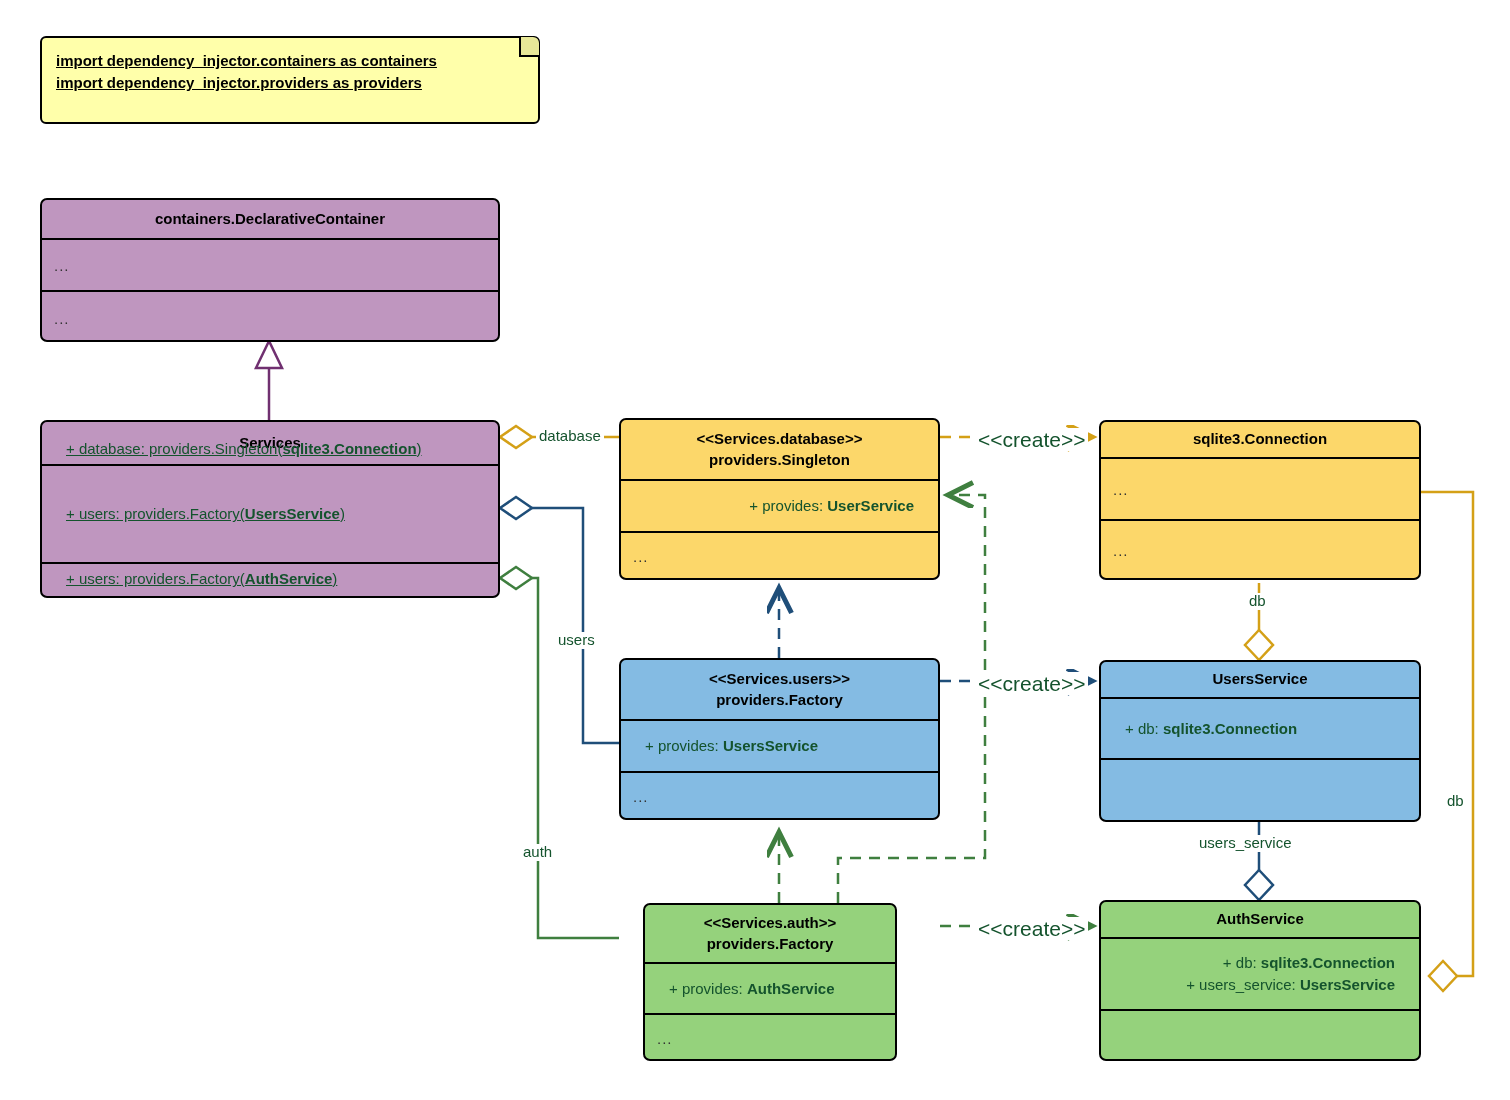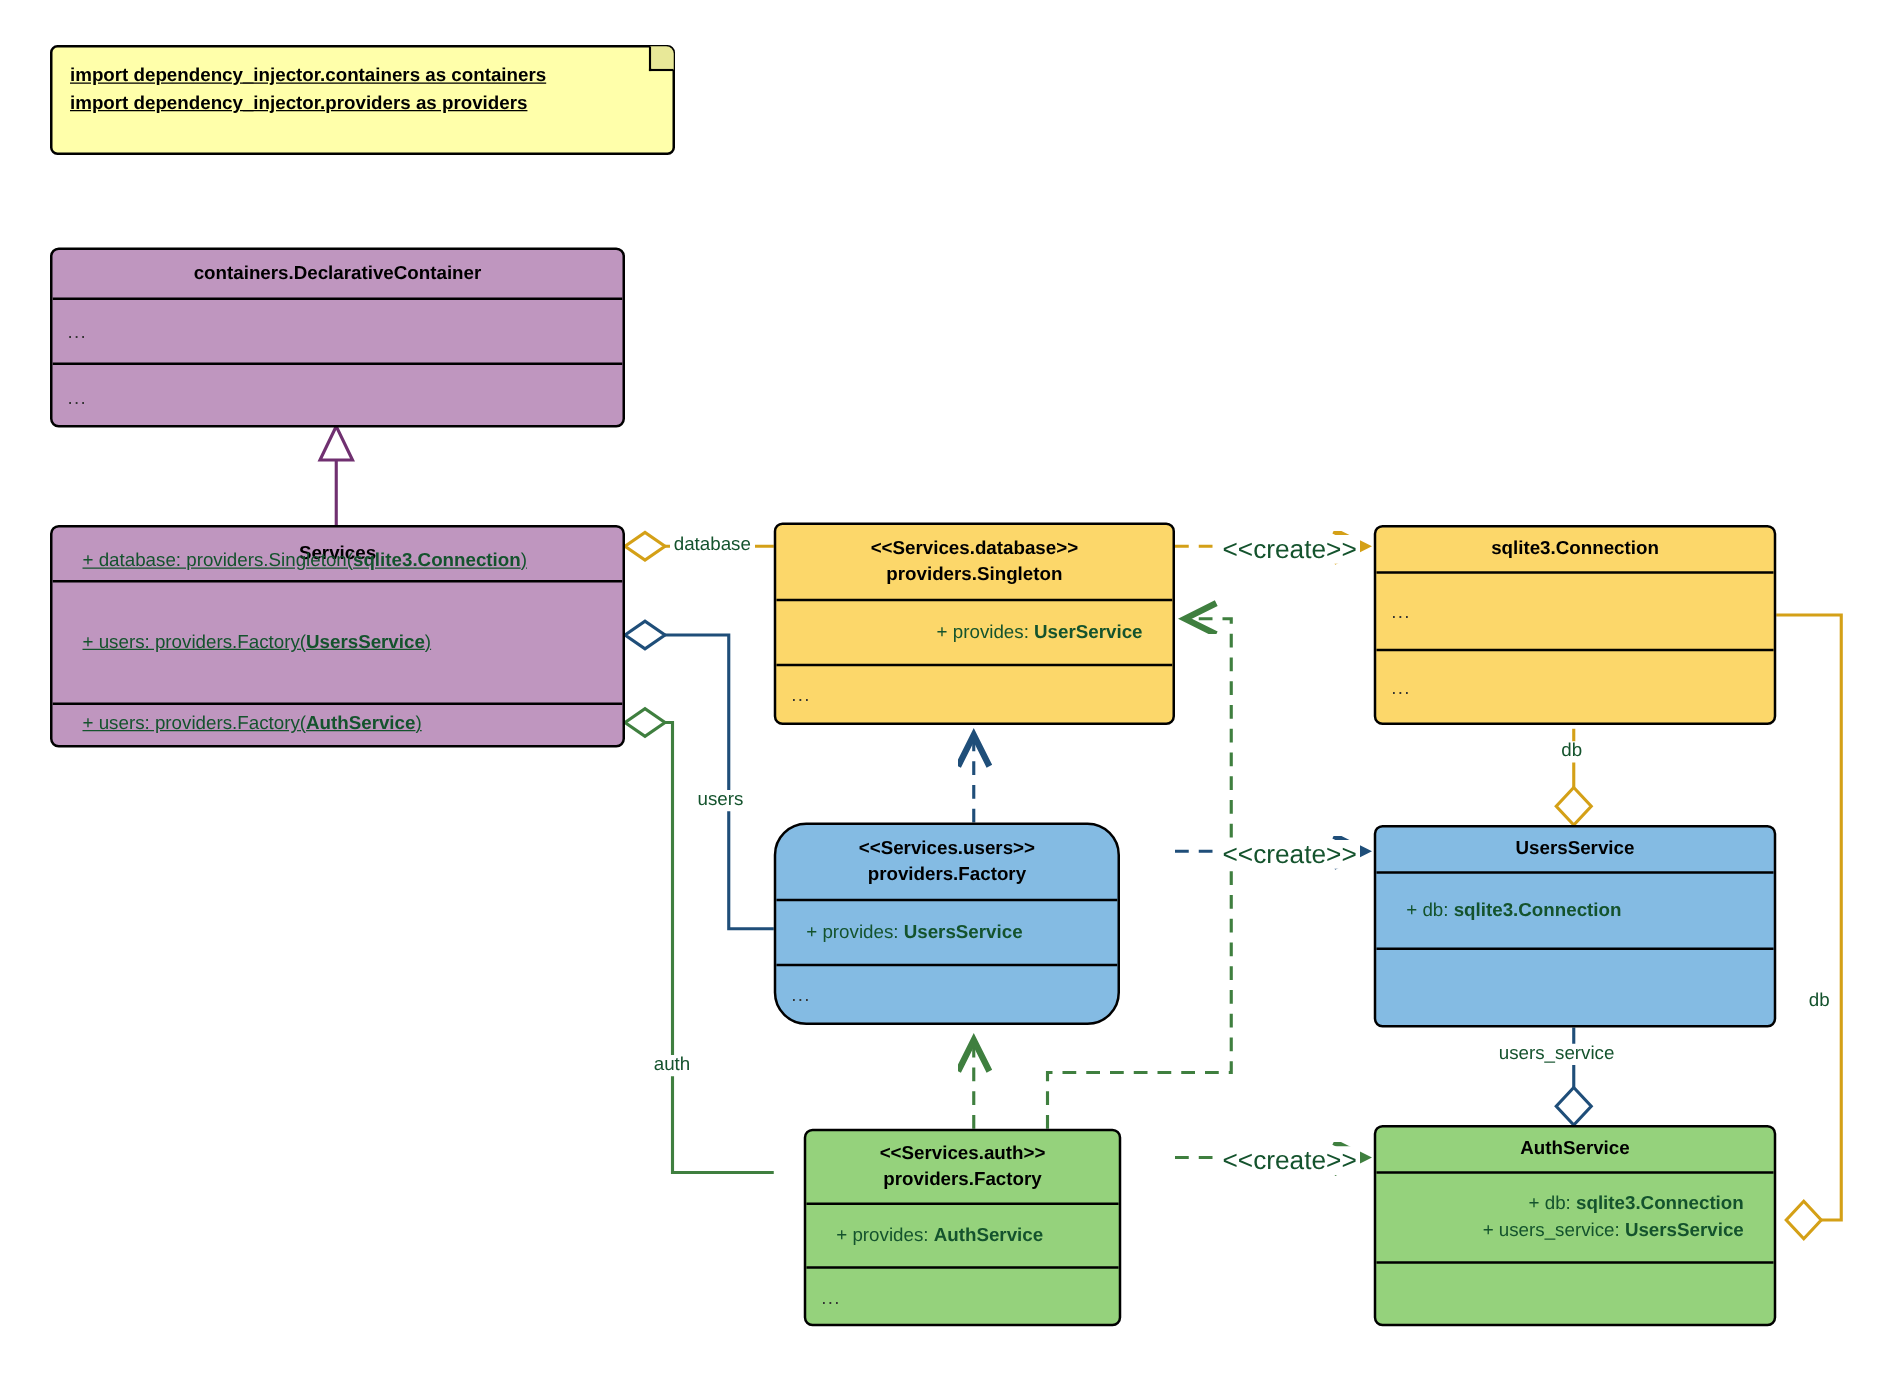--- a/index.html
+++ b/index.html
@@ -247,21 +247,21 @@
       <div class="head">sqlite3.Connection</div>
     </div>
     <div class="compart" style="height:62px;">
       <div class="dots">...</div>
     </div>
     <div class="compart last" style="height:59px;">
       <div class="dots">...</div>
     </div>
   </div>
 
-  <div class="umlbox fill-blue" style="left:619px; top:658px; width:277px; height:162px;border-radius:26px;">
+  <div class="umlbox fill-blue" style="left:619px; top:658px; width:321px; height:162px;">
     <div class="compart" style="height:61px;">
       <div class="head">
         <div>&lt;&lt;Services.users&gt;&gt;</div>
         <div>providers.Factory</div>
       </div>
     </div>
     <div class="compart" style="height:52px;">
       <div class="attrs"><span>+ provides: </span><b>UsersService</b></div>
     </div>
     <div class="compart last" style="height:47px;">

